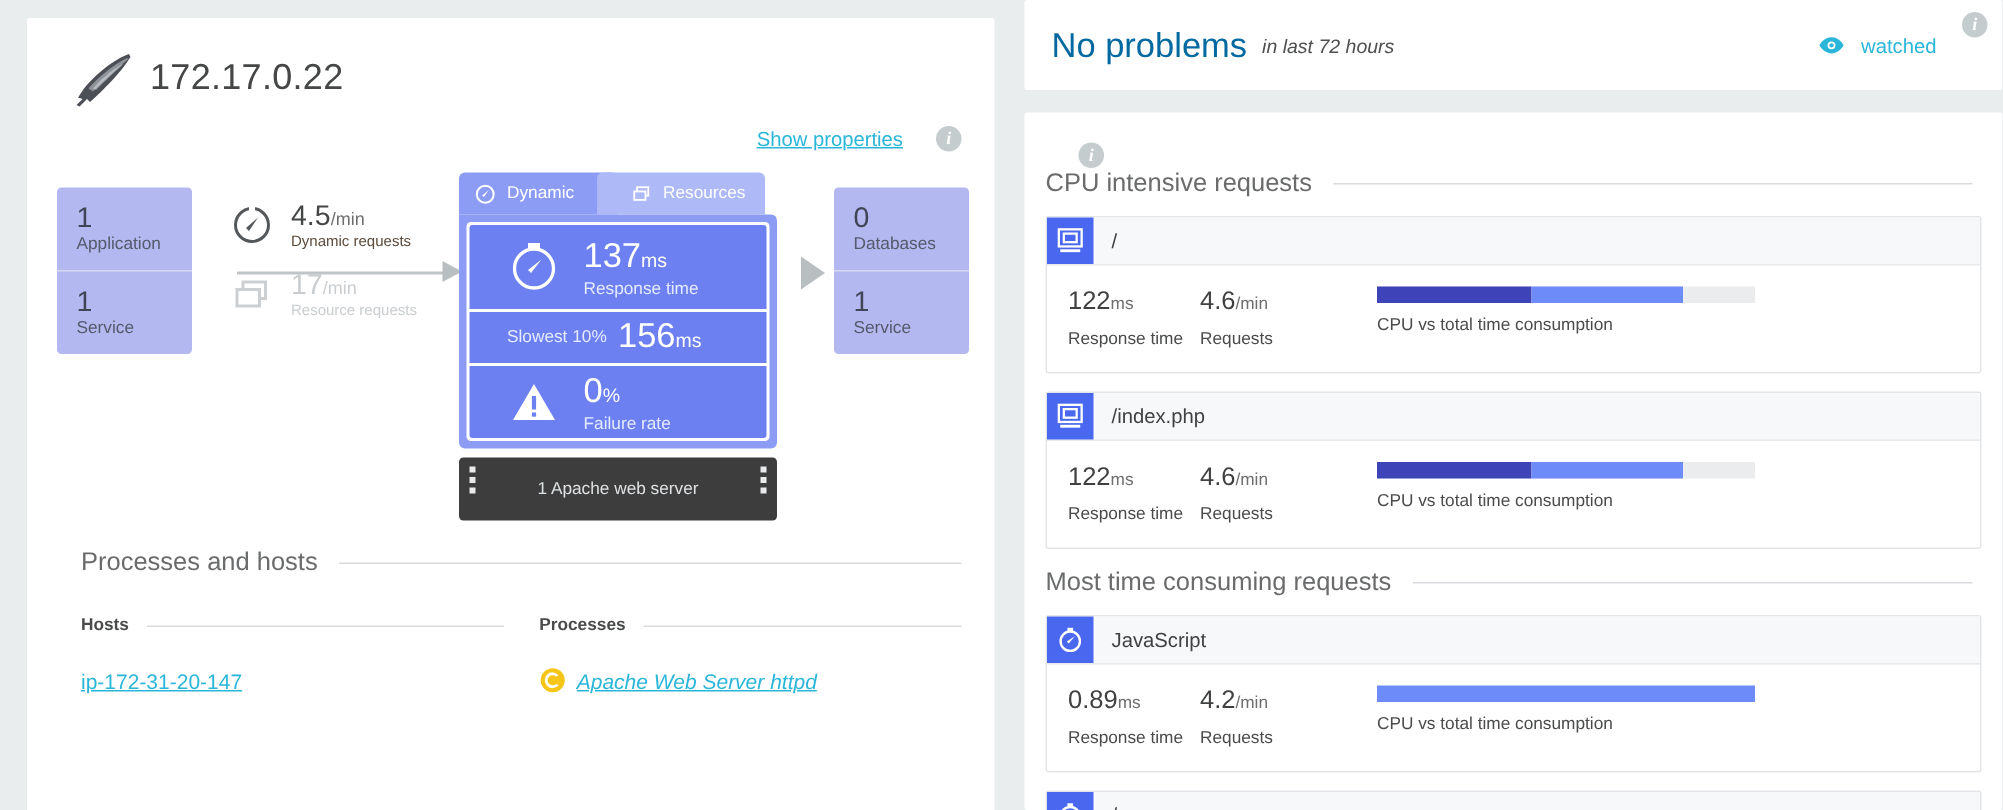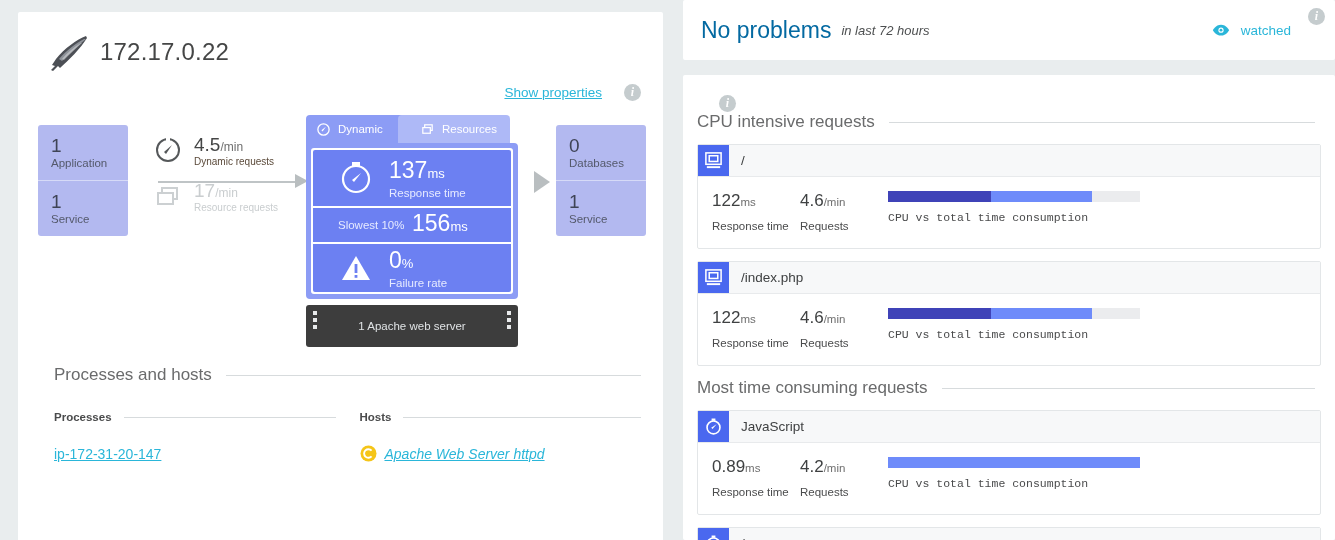--- a/index.html
+++ b/index.html
@@ -111,21 +111,21 @@
   .reqcard { border: 1px solid #e3e6e8; border-radius: 2px; margin-bottom: 12px; background: #fff; }
   .reqhead { display: flex; align-items: center; height: 32px; background: #f7f8f9; border-bottom: 1px solid #e8eaec; }
   .reqhead .tile { width: 31px; height: 31px; background: #4a68ef; display: flex; align-items: center; justify-content: center; flex: none; }
   .reqhead .tile svg { width: 19px; height: 19px; }
   .reqhead .rname { font-size: 13.5px; color: #3f4142; margin-left: 12px; }
   .reqbody { display: flex; align-items: flex-start; padding: 14px 0 16px 14px; }
   .statcol { width: 88px; }
   .statcol .sv { font-size: 17px; color: #3f4142; }
   .statcol .sv .u { font-size: 11.5px; color: #6e6e6e; }
   .statcol .sl { font-size: 11.5px; color: #4a4b4c; margin-top: 9px; }
-  .barcol { flex: 1; padding-right: 18px; font-family: Liberation Mono, monospace; }
+  .barcol { margin-left: 30px; flex: 1; padding-right: 18px; }
   .bar { height: 11px; background: #ebecee; display: flex; width: 100%; max-width: 252px; }
   .bar .seg { height: 11px; }
   .barlbl { font-size: 11.5px; color: #4a4b4c; margin-top: 9px; }
 </style>
 </head>
 <body>
 
 <div class="page">
 
   <div class="left-col">
@@ -264,25 +264,25 @@
         </div>
       </div>
 
       <div class="sect">
         <div class="sect-title">Processes and hosts</div>
         <div class="sect-rule"></div>
       </div>
 
       <div class="sub-head">
         <div class="sub-col">
+          <div class="sub-title">Hosts</div>
+          <div class="sub-rule"></div>
+        </div>
+        <div class="sub-col">
           <div class="sub-title">Processes</div>
-          <div class="sub-rule"></div>
-        </div>
-        <div class="sub-col">
-          <div class="sub-title">Hosts</div>
           <div class="sub-rule"></div>
         </div>
       </div>
 
       <div class="sub-body">
         <div class="sub-col">
           <a class="lnk" href="#">ip-172-31-20-147</a>
         </div>
         <div class="sub-col">
           <svg class="cicon" viewBox="0 0 17 17">

